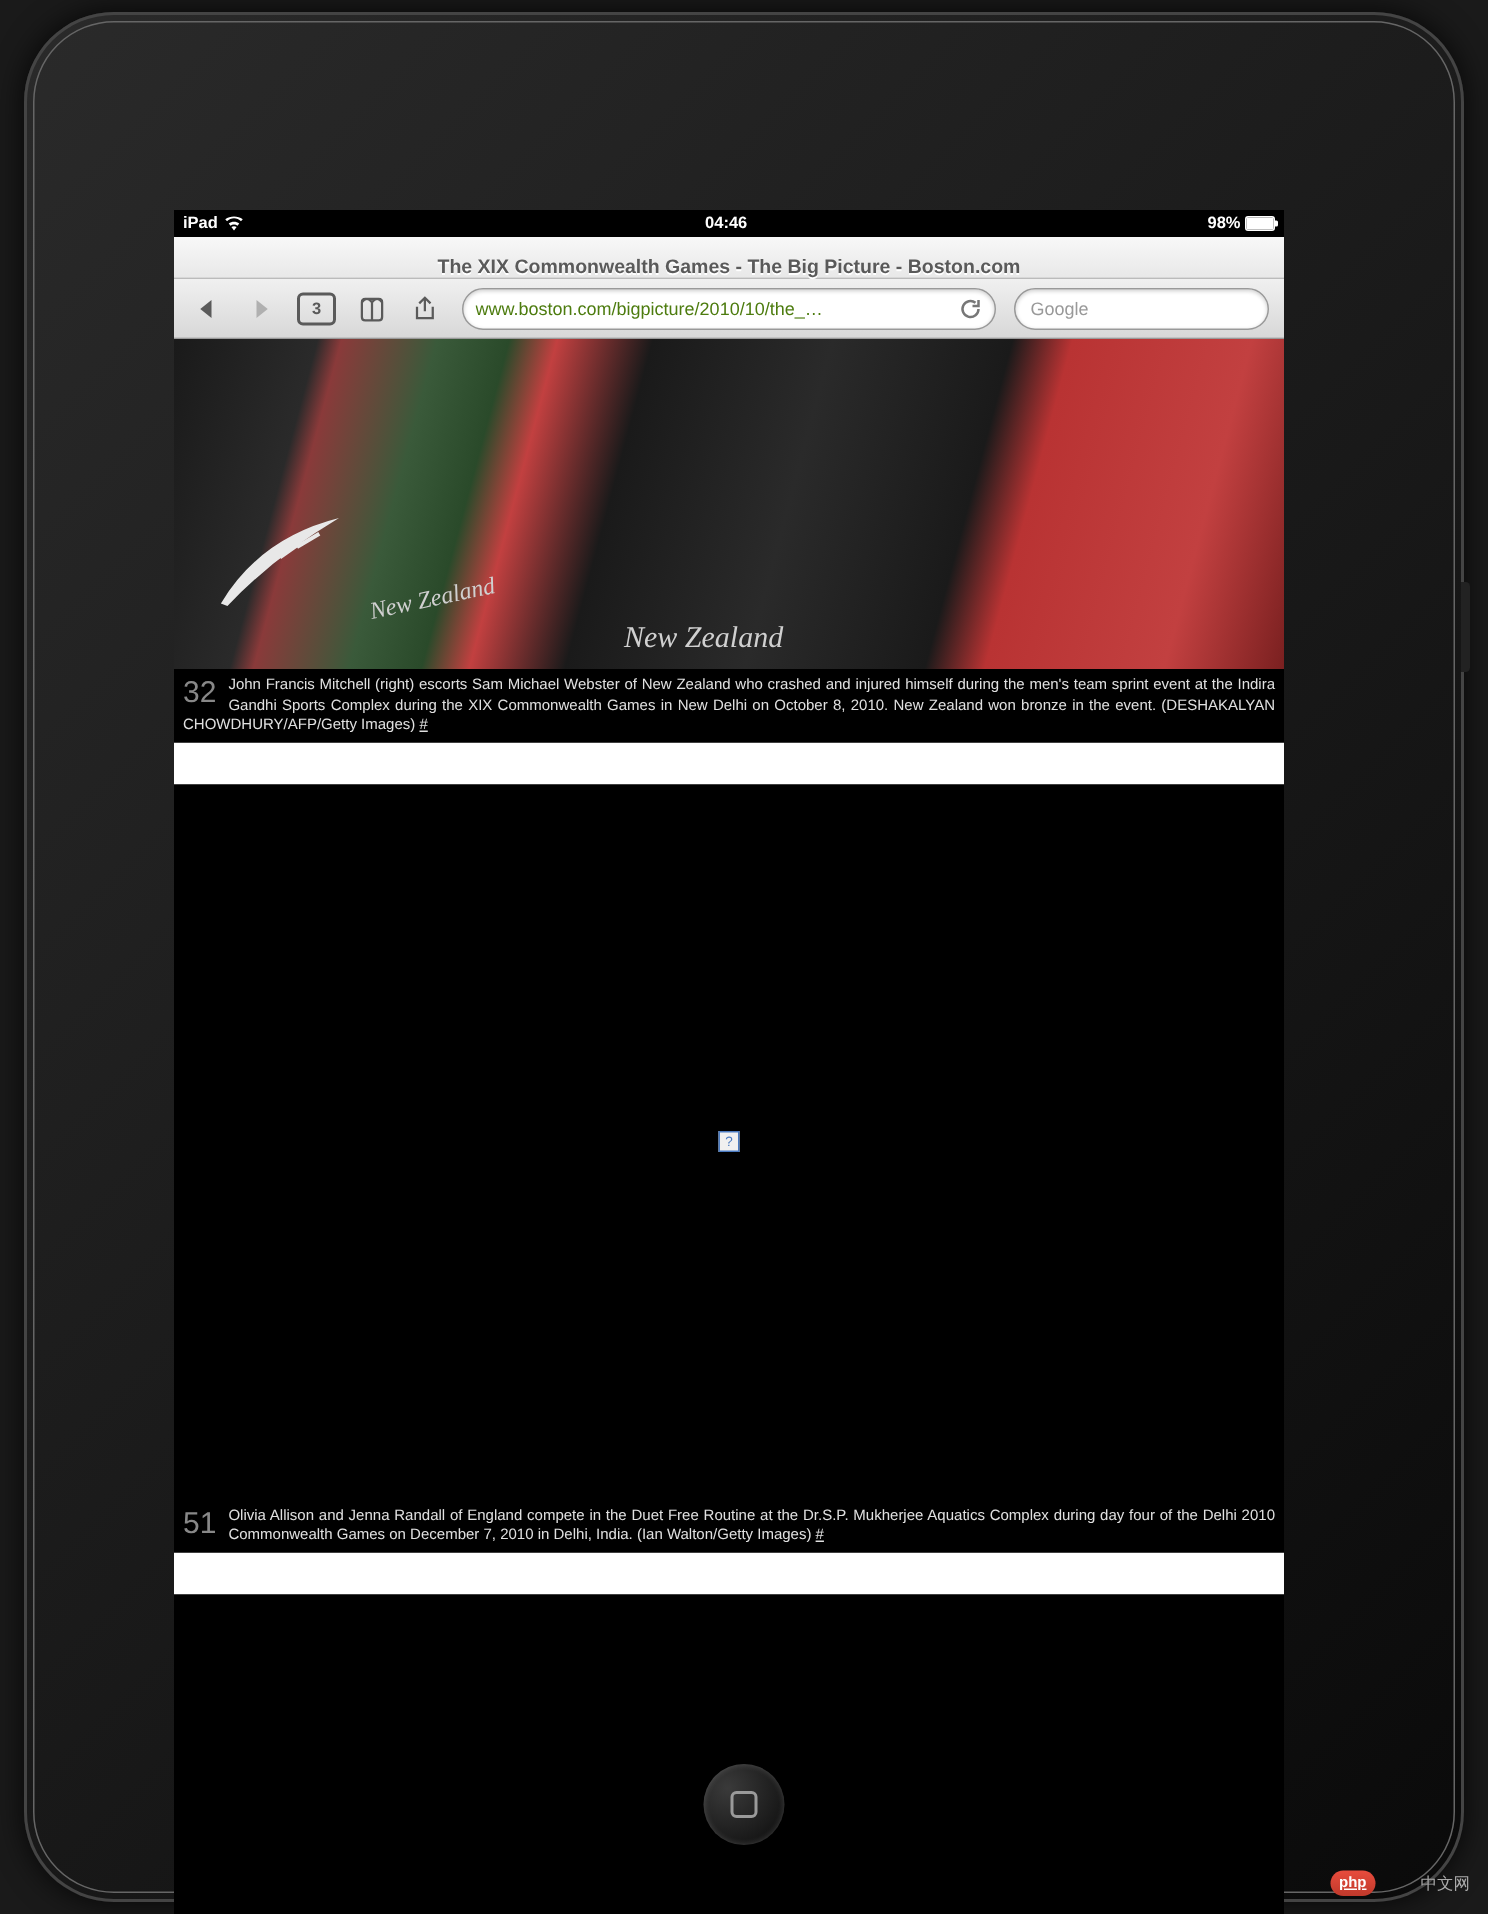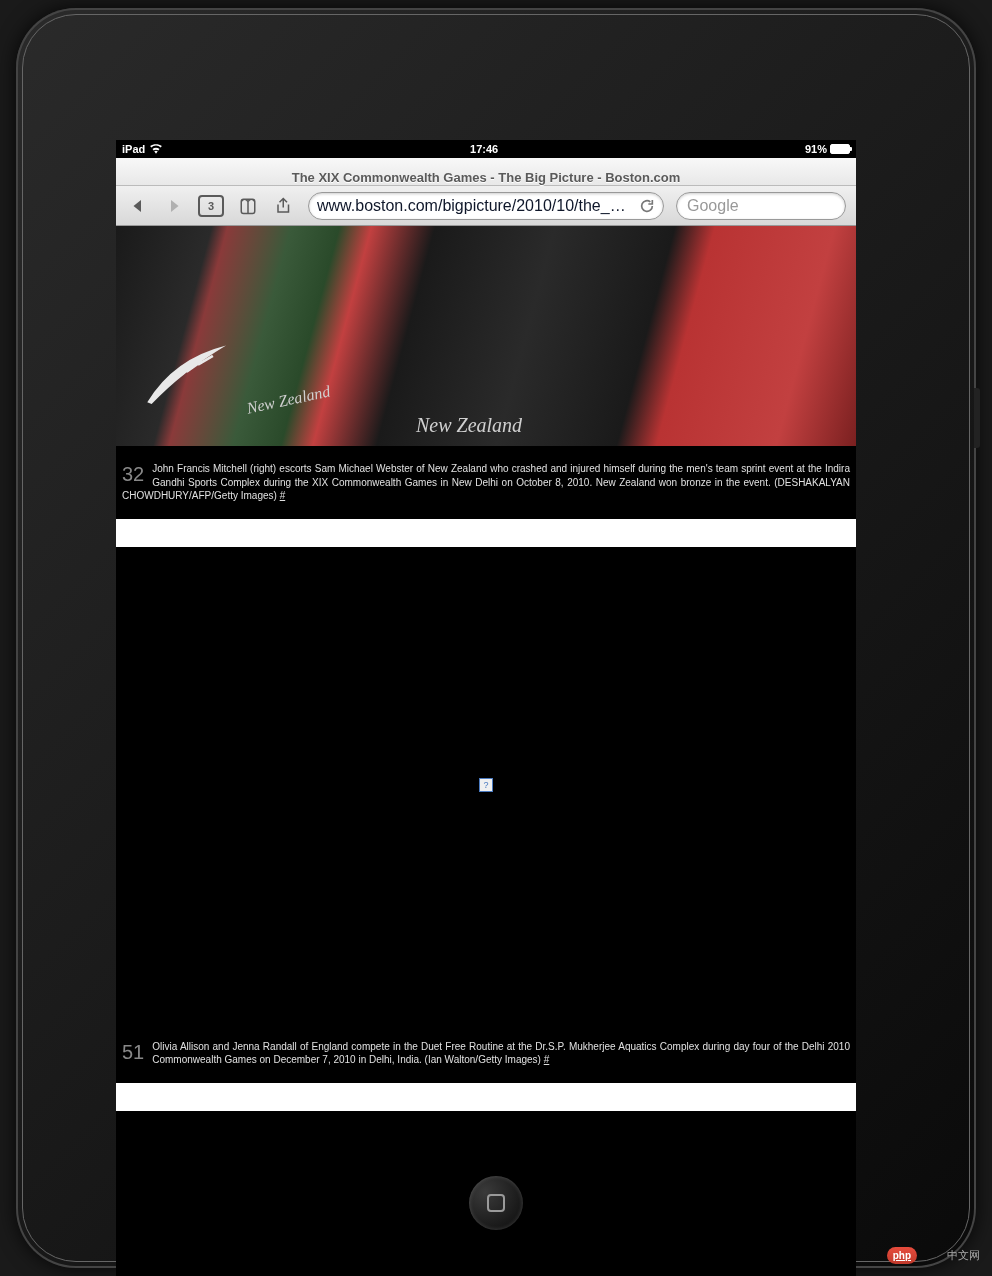--- a/index.html
+++ b/index.html
@@ -90,35 +90,35 @@
     .pages-btn::before { content:''; position:absolute; left:-4px; top:-4px; width:22px; height:18px; border:2px solid #5a5a5a; border-radius:4px; background:linear-gradient(#f0f0f0,#d8d8d8); z-index:-1;}
     .url-bar {
       flex: 1;
       height: 28px;
       background: #fff;
       border: 1px solid #999;
       border-radius: 14px;
       display: flex;
       align-items: center;
       padding: 0 8px;
-      font-size: 16px;
-      color: #0f172a;
+      font-size: 12px;
+      color: #4d7c0f;
       box-shadow: inset 0 1px 3px rgba(0,0,0,0.2);
     }
     .url-text { flex: 1; white-space: nowrap; overflow: hidden; text-overflow: ellipsis; }
     .search-bar {
       width: 170px;
       height: 28px;
       background: #fff;
       border: 1px solid #999;
       border-radius: 14px;
       display: flex;
       align-items: center;
       padding: 0 10px;
-      font-size: 16px;
+      font-size: 12px;
       color: #999;
       box-shadow: inset 0 1px 3px rgba(0,0,0,0.2);
     }
     .content {
       background: #000;
       height: calc(100% - 86px);
       overflow: hidden;
     }
     .photo-1 {
       height: 220px;
@@ -132,21 +132,21 @@
       font-family: Georgia, serif;
       font-style: italic;
       font-size: 16px;
     }
     .fern { position:absolute; left:20px; top:115px; width:110px; height:70px; }
     .caption {
       background: #000;
       color: #e0e0e0;
       font-size: 10px;
       line-height: 1.35;
-      padding: 16px 6px;
+      padding: 4px 6px;
       text-align: justify;
       position: relative;
     }
     .caption-num {
       float: left;
       font-size: 20px;
       color: #888;
       font-weight: normal;
       margin-right: 8px;
       line-height: 1.2;
@@ -214,23 +214,23 @@
   <div class="side-button"></div>
   <div class="screen">
 
     <div class="status-bar">
       <div class="status-left">
         <span>iPad</span>
         <svg class="wifi-icon" viewBox="0 0 24 16">
             <path fill="#fff" d="M12 16l-3-4c1.7-1.3 4.3-1.3 6 0l-3 4zm-6-8c3.3-2.7 8.7-2.7 12 0l-2 2.5c-2.2-1.8-5.8-1.8-8 0L6 8zM2 3C7.5-1 16.5-1 22 3l-2 2.5C15.6.9 8.4.9 4 5.5L2 3z"></path>
           </svg>
       </div>
-      <span>17:46</span>
+      <span>04:46</span>
       <div class="status-right">
-        <span>91%</span>
+        <span>98%</span>
         <div class="battery-icon">
             <div class="battery-fill"></div>
           </div>
       </div>
     </div>
 
     <div class="title-bar">
       <span>The XIX Commonwealth Games - The Big Picture - Boston.com</span>
     </div>
 

